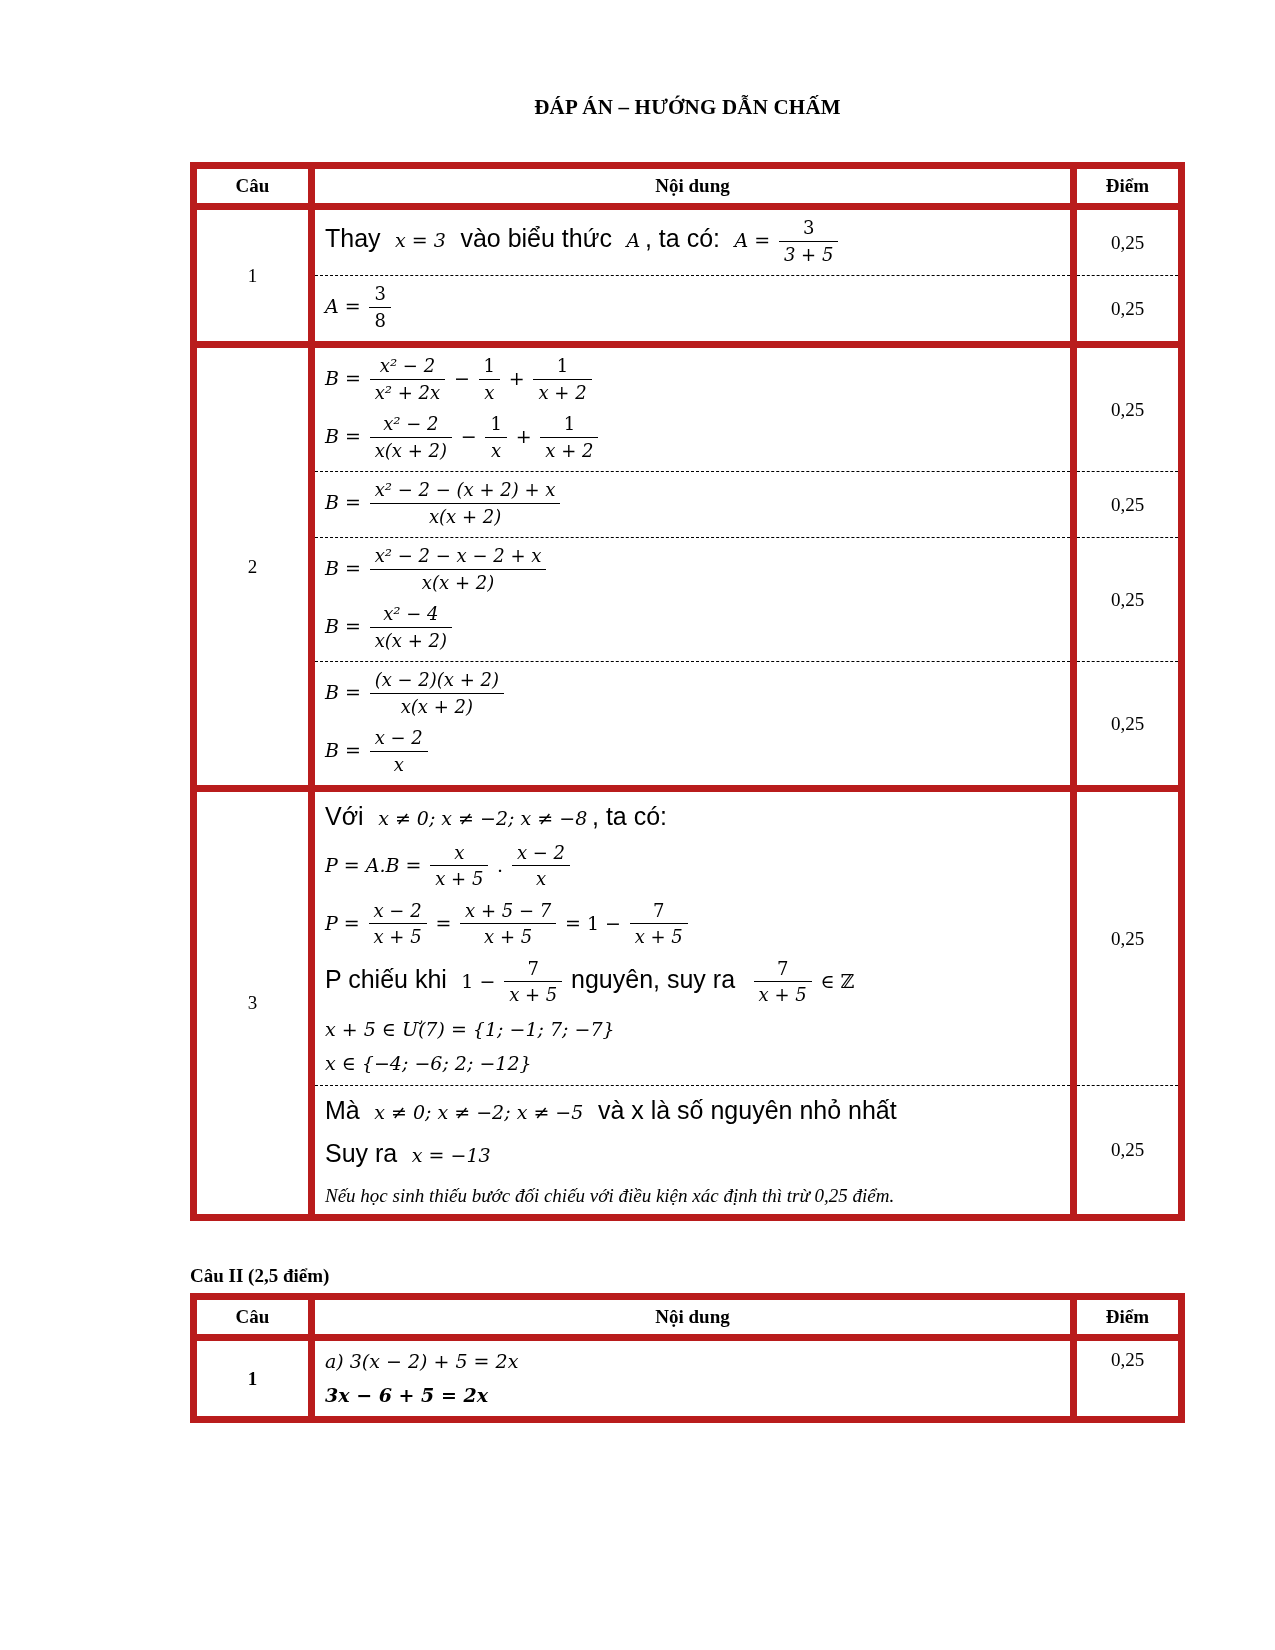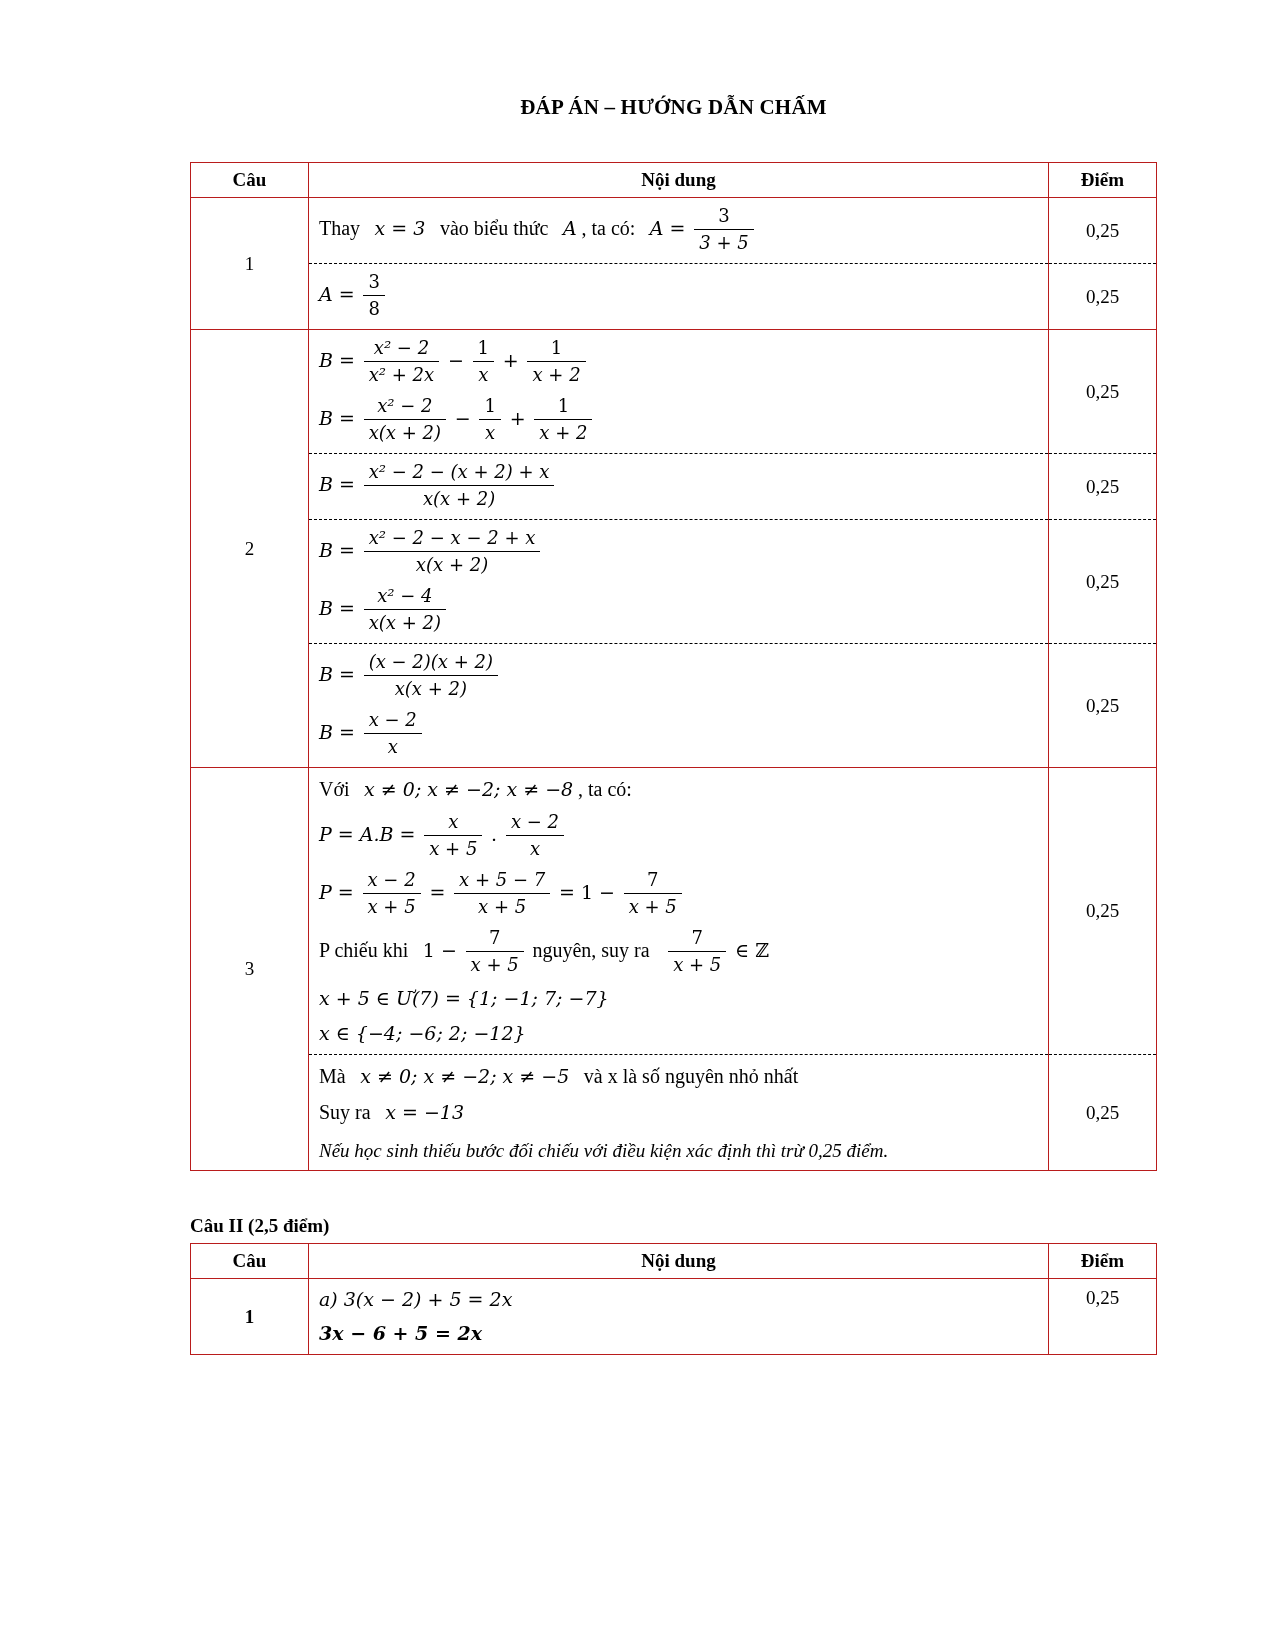--- a/index.html
+++ b/index.html
@@ -10,42 +10,42 @@
   body {
     width: 1275px;
     min-height: 1650px;
     font-family: "Liberation Serif", serif;
     color: #000000;
   }
   .page {
     width: 1275px;
     min-height: 1650px;
     box-sizing: border-box;
-    padding: 95px 118px 40px 190px;
+    padding: 95px 90px 40px 190px;
     position: relative;
   }
   .doc-title {
     text-align: center;
     font-weight: bold;
     font-size: 21px;
     letter-spacing: 0.2px;
     margin: 0 0 42px 0;
   }
   .section-heading {
     font-weight: bold;
     font-size: 19px;
     margin: 0 0 6px 0;
   }
   table.grade-table {
     border-collapse: collapse;
     width: 100%;
     table-layout: fixed;
   }
   table.grade-table td, table.grade-table th {
-    border: 1px solid #b91c1c;
+    border: 7px solid #b91c1c;
     vertical-align: middle;
     padding: 6px 10px;
     font-size: 19px;
   }
   .col-cau { width: 118px; }
   .col-diem { width: 108px; }
 
   thead th {
     text-align: center;
     font-weight: bold;
@@ -105,23 +105,23 @@
     line-height: 1.25;
   }
   .frac > .den {
     display: block;
     padding: 2px 5px 0 5px;
     font-size: 18px;
     line-height: 1.25;
   }
 
   .inline-txt {
-    font-family: Liberation Serif, serif;
+    font-family: Liberation Sans, sans-serif;
     font-style: normal;
-    font-size: 20px;
+    font-size: 25px;
   }
   .ital-note {
     font-family: "Liberation Serif", serif;
     font-style: italic;
     font-size: 19px;
     line-height: 1.35;
     display: block;
     margin-top: 12px;
   }
   .spacer-sm { display: inline-block; width: 5px; }

